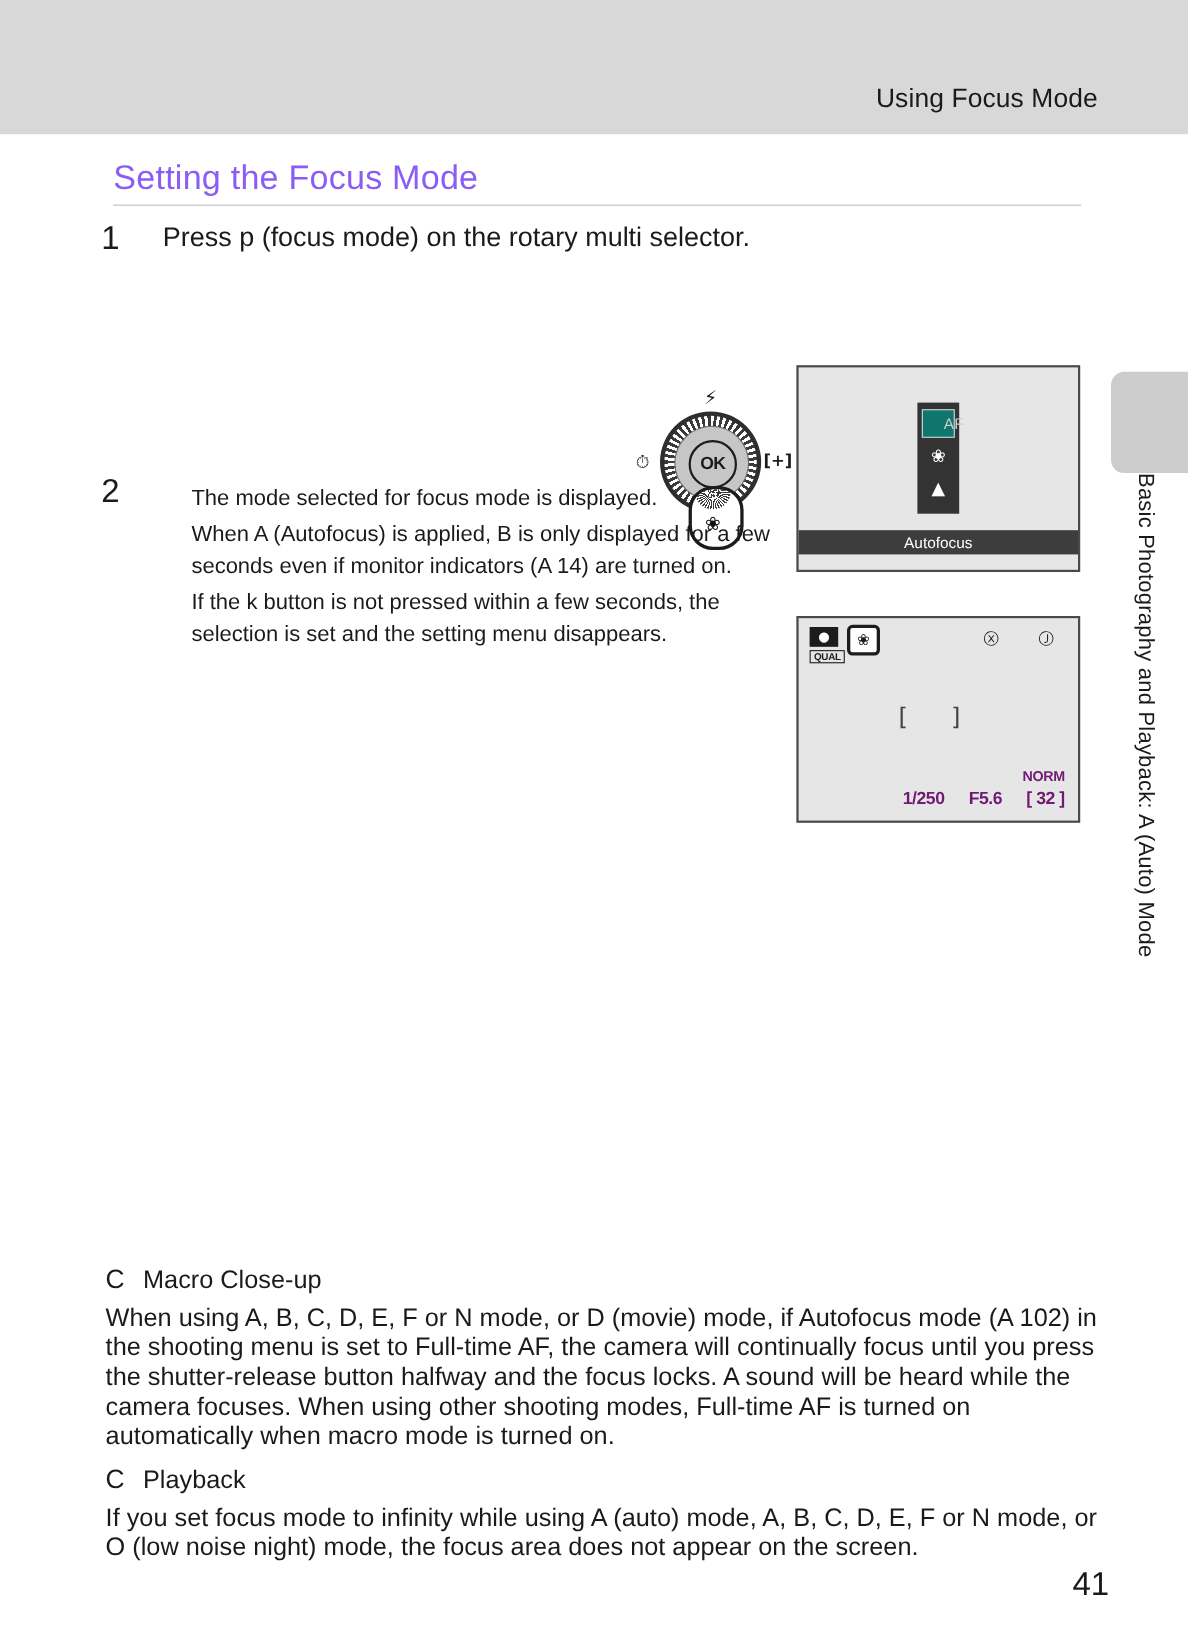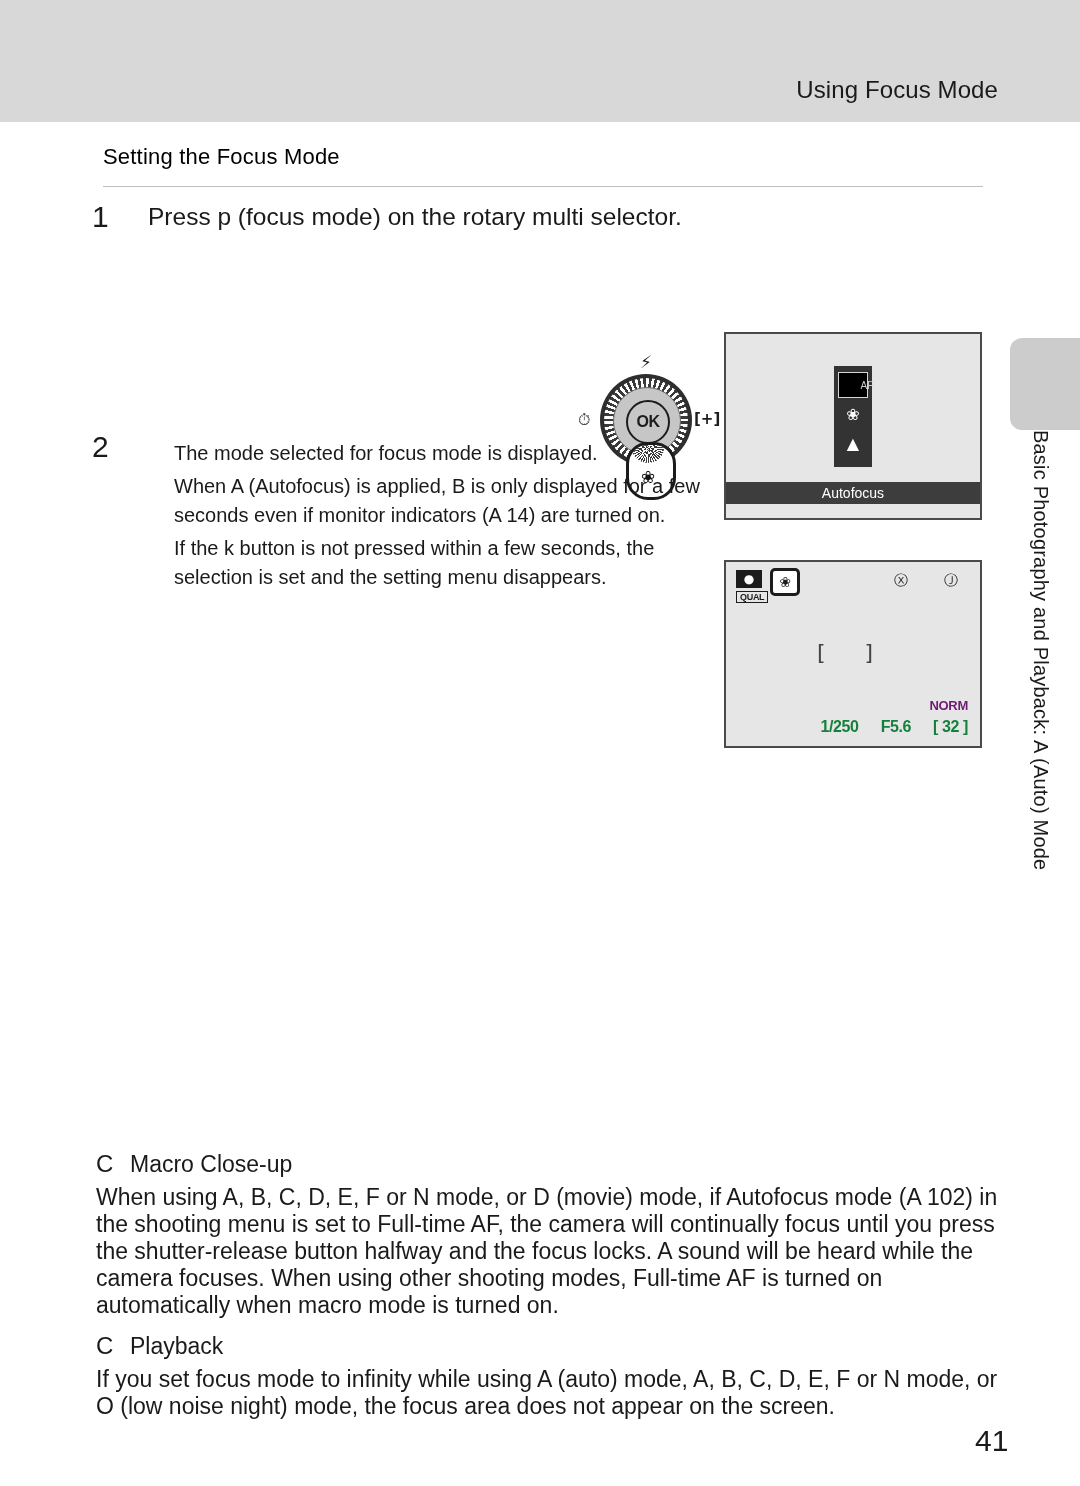--- a/index.html
+++ b/index.html
@@ -41,22 +41,22 @@
     left: 0;
     top: 122px;
     width: 1080px;
     height: 1364px;
   }
 
   .section-title {
     position: absolute;
     left: 103px;
     top: 22px;
-    font-size: 22px;
-    color: #000000;
+    font-size: 31px;
+    color: #8b5cf6;
     letter-spacing: .2px;
   }
   .title-rule {
     position: absolute;
     left: 103px;
     top: 64px;
     width: 880px;
     height: 1px;
     background: #bdbdbd;
   }
@@ -214,24 +214,24 @@
     height: 26px;
     margin: 0 auto 3px auto;
     display: flex;
     align-items: center;
     justify-content: center;
     color: #ffffff;
     font-size: 16px;
     font-family: "DejaVu Sans", sans-serif;
   }
   .fm-item.af {
-    background: #000000;
+    background: #0f766e;
     border: 1.5px solid #d6d6d6;
     font-family: "Liberation Sans", sans-serif;
-    font-size: 10px;
+    font-size: 14px;
     color: #cccccc;
     box-sizing: border-box;
     padding-left: 28px;
   }
   .fm-label {
     position: absolute;
     left: 0;
     right: 0;
     bottom: 14px;
     height: 22px;
@@ -275,21 +275,21 @@
     font-family: "DejaVu Sans", sans-serif;
   }
   .sd-norm {
     position: absolute; right: 12px; top: 136px;
     font-size: 13px; font-weight: bold; color: #701a75; letter-spacing: -.3px;
   }
   .sd-bottom {
     position: absolute; left: 0; right: 0; bottom: 10px;
     display: flex; justify-content: flex-end; align-items: baseline;
     padding-right: 12px;
-    font-size: 16px; font-weight: bold; color: #15803d;
+    font-size: 16px; font-weight: bold; color: #701a75;
   }
   .sd-bottom span { margin-left: 22px; letter-spacing: -.4px; }
 
   
   .note {
     position: absolute;
     left: 96px;
     width: 904px;
   }
   .note-head {

